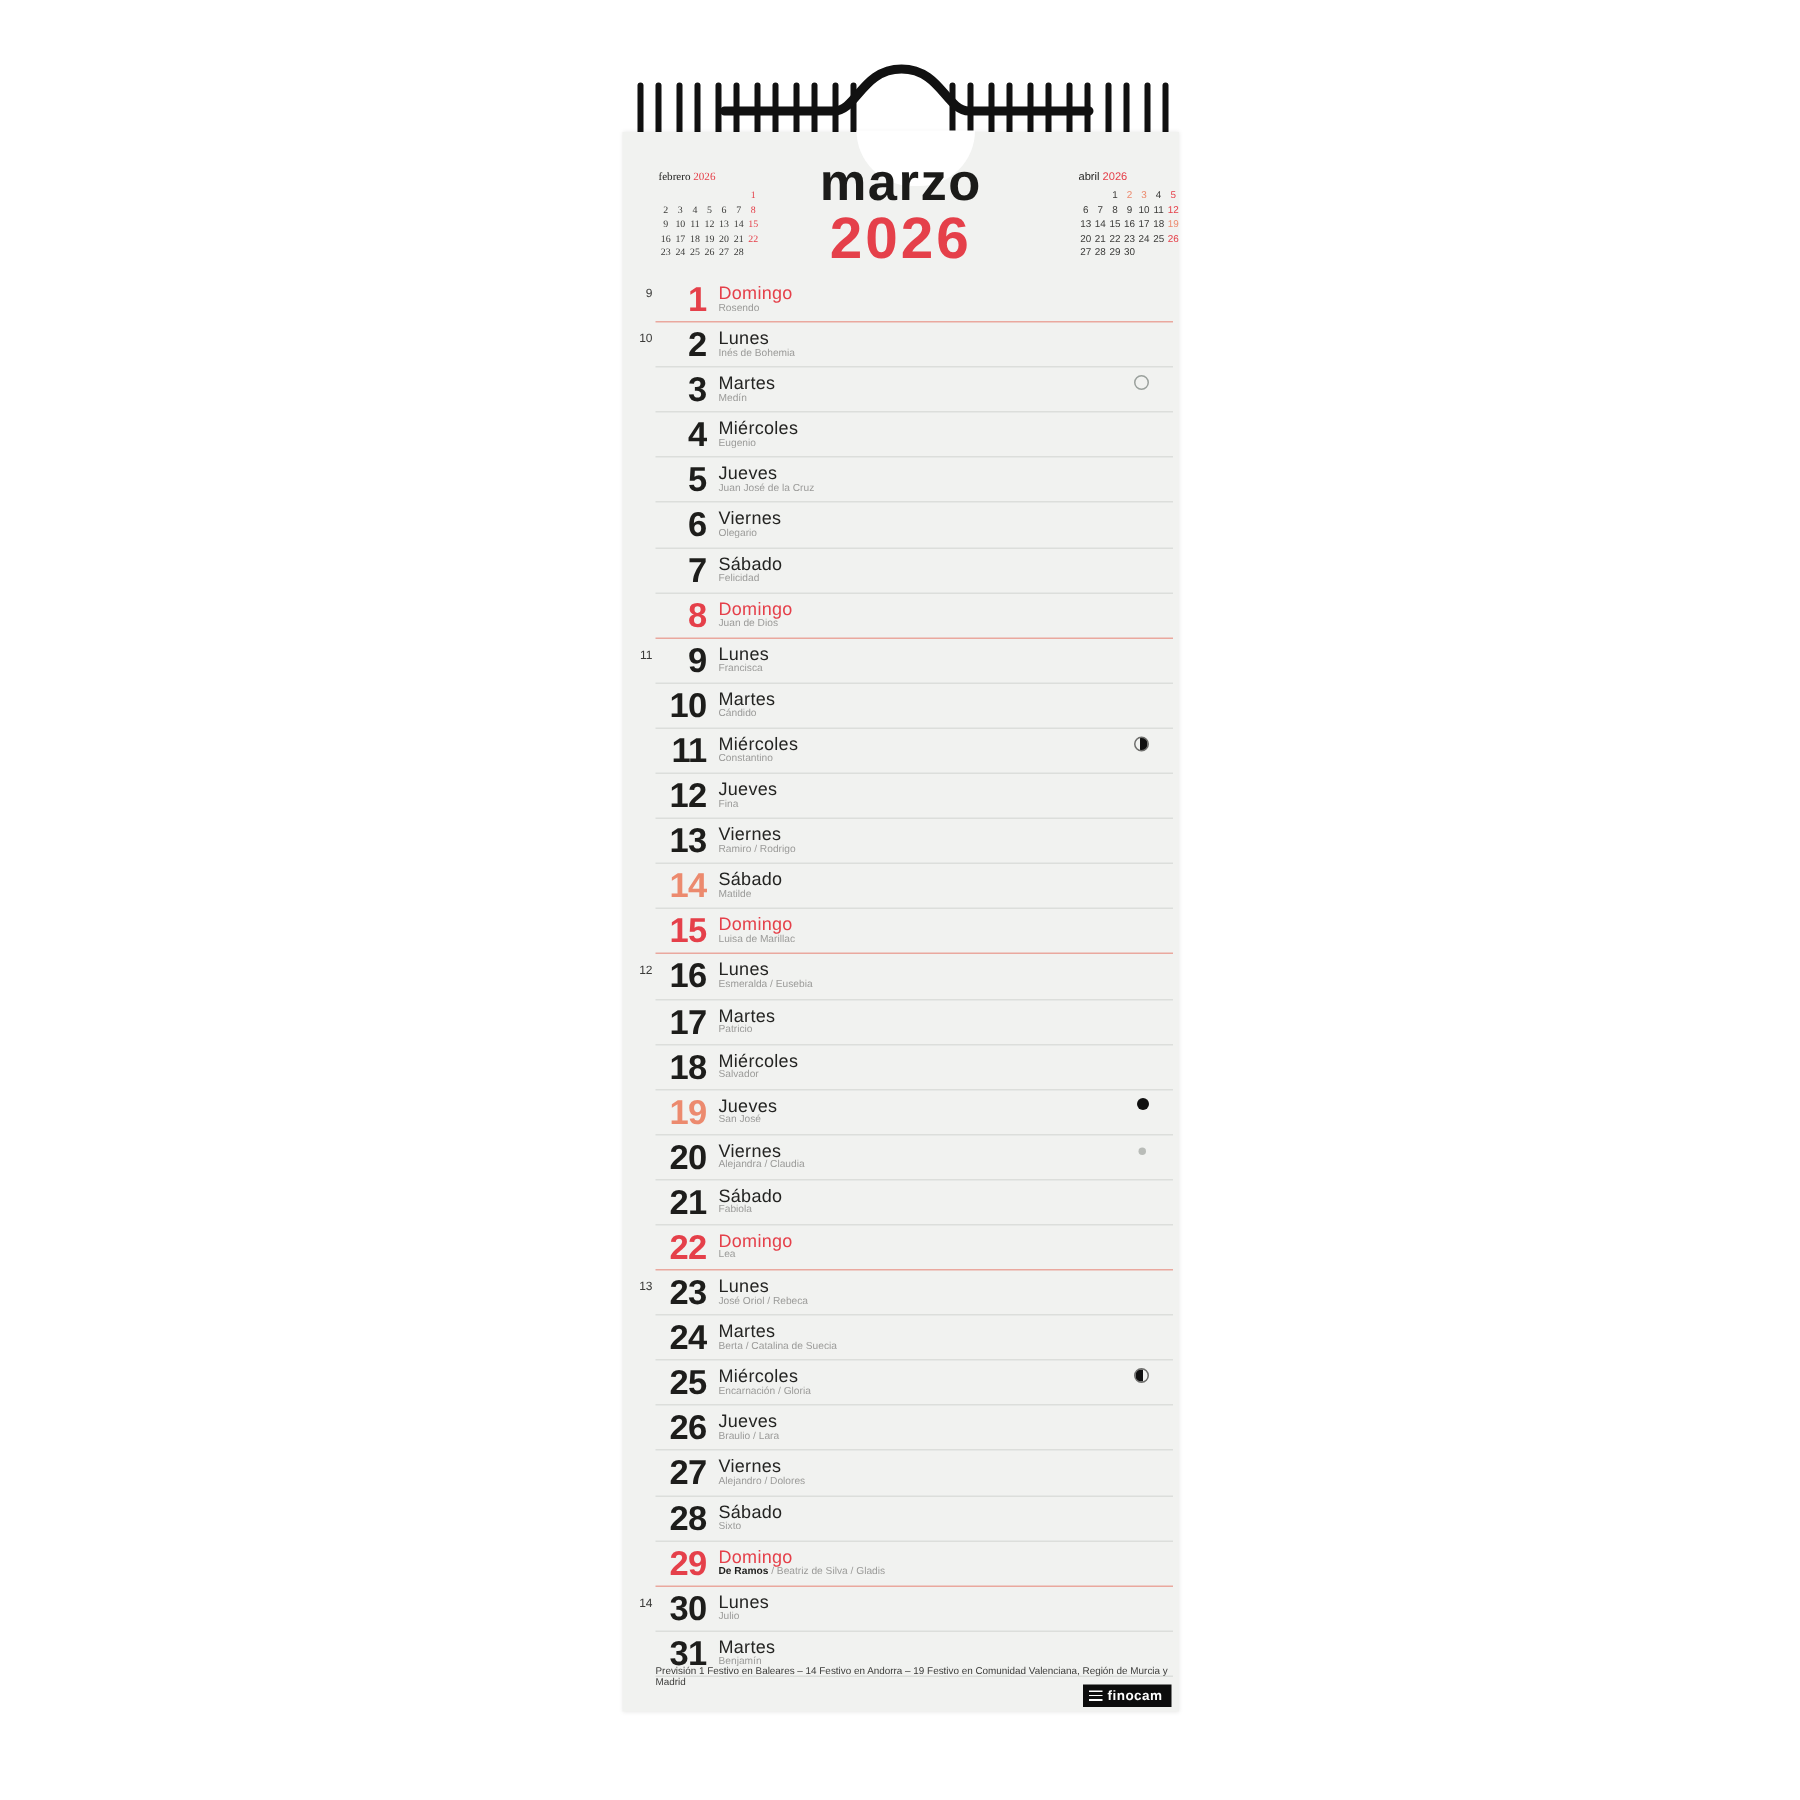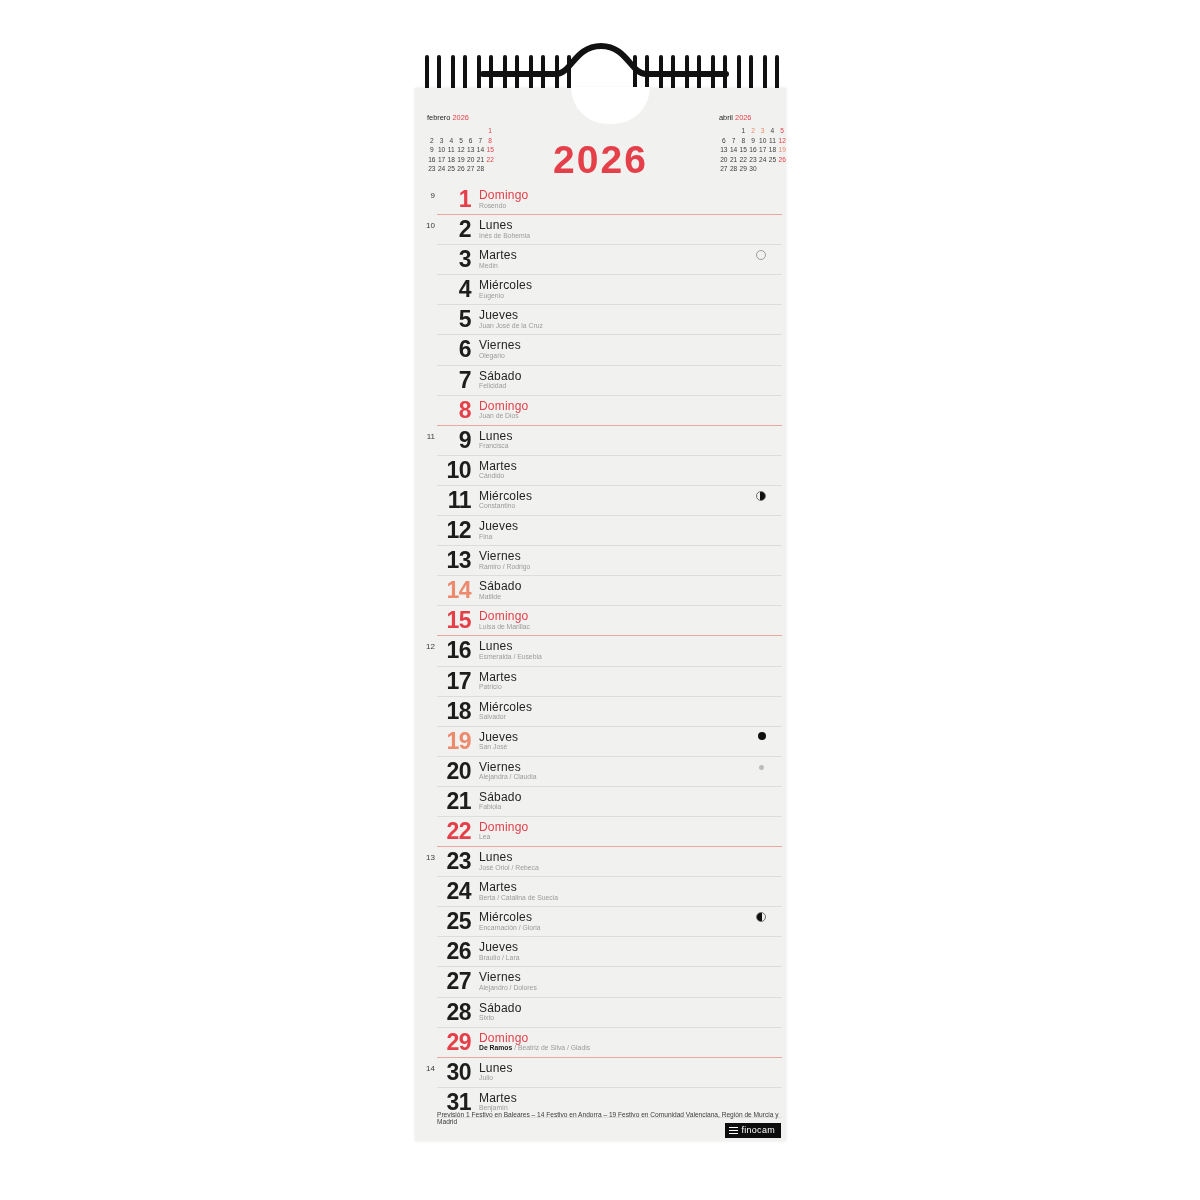--- a/index.html
+++ b/index.html
@@ -11,21 +11,21 @@
          background:#f1f2f0;box-shadow:0 0 3px rgba(0,0,0,.10);}
   .notch{position:absolute;left:156px;top:-1px;width:79px;height:37px;background:#ffffff;
          border-radius:0 0 40px 40px;}
 
   
   .title-month{position:absolute;top:16px;left:0;right:0;text-align:center;
                font-size:35px;font-weight:700;letter-spacing:1px;color:#1b1b19;line-height:1;}
   .title-year{position:absolute;top:52px;left:0;right:0;text-align:center;
               font-size:39px;font-weight:700;letter-spacing:2px;color:#e5404a;line-height:1;}
   .mini{position:absolute;top:25px;width:68px;}
-  .mini.prev{left:12px;}
+  .mini.prev{left:24px;font-family:Liberation Serif, serif;}
   .mini.next{left:304px;}
   .mini-title{font-size:7.4px;color:#1d1d1b;margin-bottom:5px;white-space:nowrap;}
   .mini-title .mini-year{color:#e5404a;}
   .mini-grid{display:grid;grid-template-columns:repeat(7,1fr);row-gap:2px;}
   .mc{text-align:center;font-size:6.6px;color:#3c3c3a;line-height:1.15;}
   .mc.r{color:#e5404a;}
   .mc.s{color:#ec8a6e;}
 
   
   .rows{position:absolute;top:97px;left:0;right:0;}
@@ -44,21 +44,21 @@
   .moon{position:absolute;right:20px;top:5px;width:8px;height:8px;border-radius:50%;}
   .moon.full{border:1.2px solid #9aa09c;background:transparent;}
   .moon.new{background:#101010;}
   .moon.last{background:linear-gradient(90deg,#f1f2f0 40%,#101010 40%);border:.8px solid #6e6e6c;}
   .moon.first{background:linear-gradient(90deg,#101010 60%,#f1f2f0 60%);border:.8px solid #6e6e6c;}
   .season-dot{position:absolute;right:22px;top:8px;width:5px;height:5px;border-radius:50%;background:#b9bcb8;}
 
   
   .footnote{position:absolute;left:22px;bottom:16px;font-size:6.6px;color:#3b3b39;}
   .brand{position:absolute;right:5px;bottom:3px;background:#0d0d0d;color:#fff;
-         font-size:9px;font-weight:400;letter-spacing:.3px;line-height:1;
+         font-size:9px;font-weight:700;letter-spacing:.3px;line-height:1;
          padding:3px 6px 3px 16px;}
   .brand-lines{position:absolute;left:4px;top:4px;width:9px;height:7px;
      background:repeating-linear-gradient(#fff 0 1.2px,transparent 1.2px 2.8px);}
 
   
   .binding{position:absolute;left:0;top:0;width:1200px;height:125px;pointer-events:none;}
 </style>
 </head>
 <body>
 
@@ -114,20 +114,21 @@
         <rect x="760.5" y="96" width="9" height="13" rx="1"></rect>
         <rect x="775" y="55" width="4" height="46" rx="2"></rect>
         <rect x="772.5" y="96" width="9" height="13" rx="1"></rect>
       </g>
     <path d="M483 74 H556 C571 74 575 46 601 46 C627 46 631 74 646 74 H726" fill="none" stroke="#111" stroke-width="6" stroke-linecap="round"></path>
   </svg>
 
   <div class="paper">
     <div class="notch"></div>
 
+    <div class="title-month">marzo</div>
     <div class="title-year">2026</div>
 
     <div class="mini prev">
       <div class="mini-title">
         <span class="mini-month">febrero </span>
         <span class="mini-year">2026</span>
       </div>
       <div class="mini-grid">
           <span class="mc"></span>
           <span class="mc"></span>

